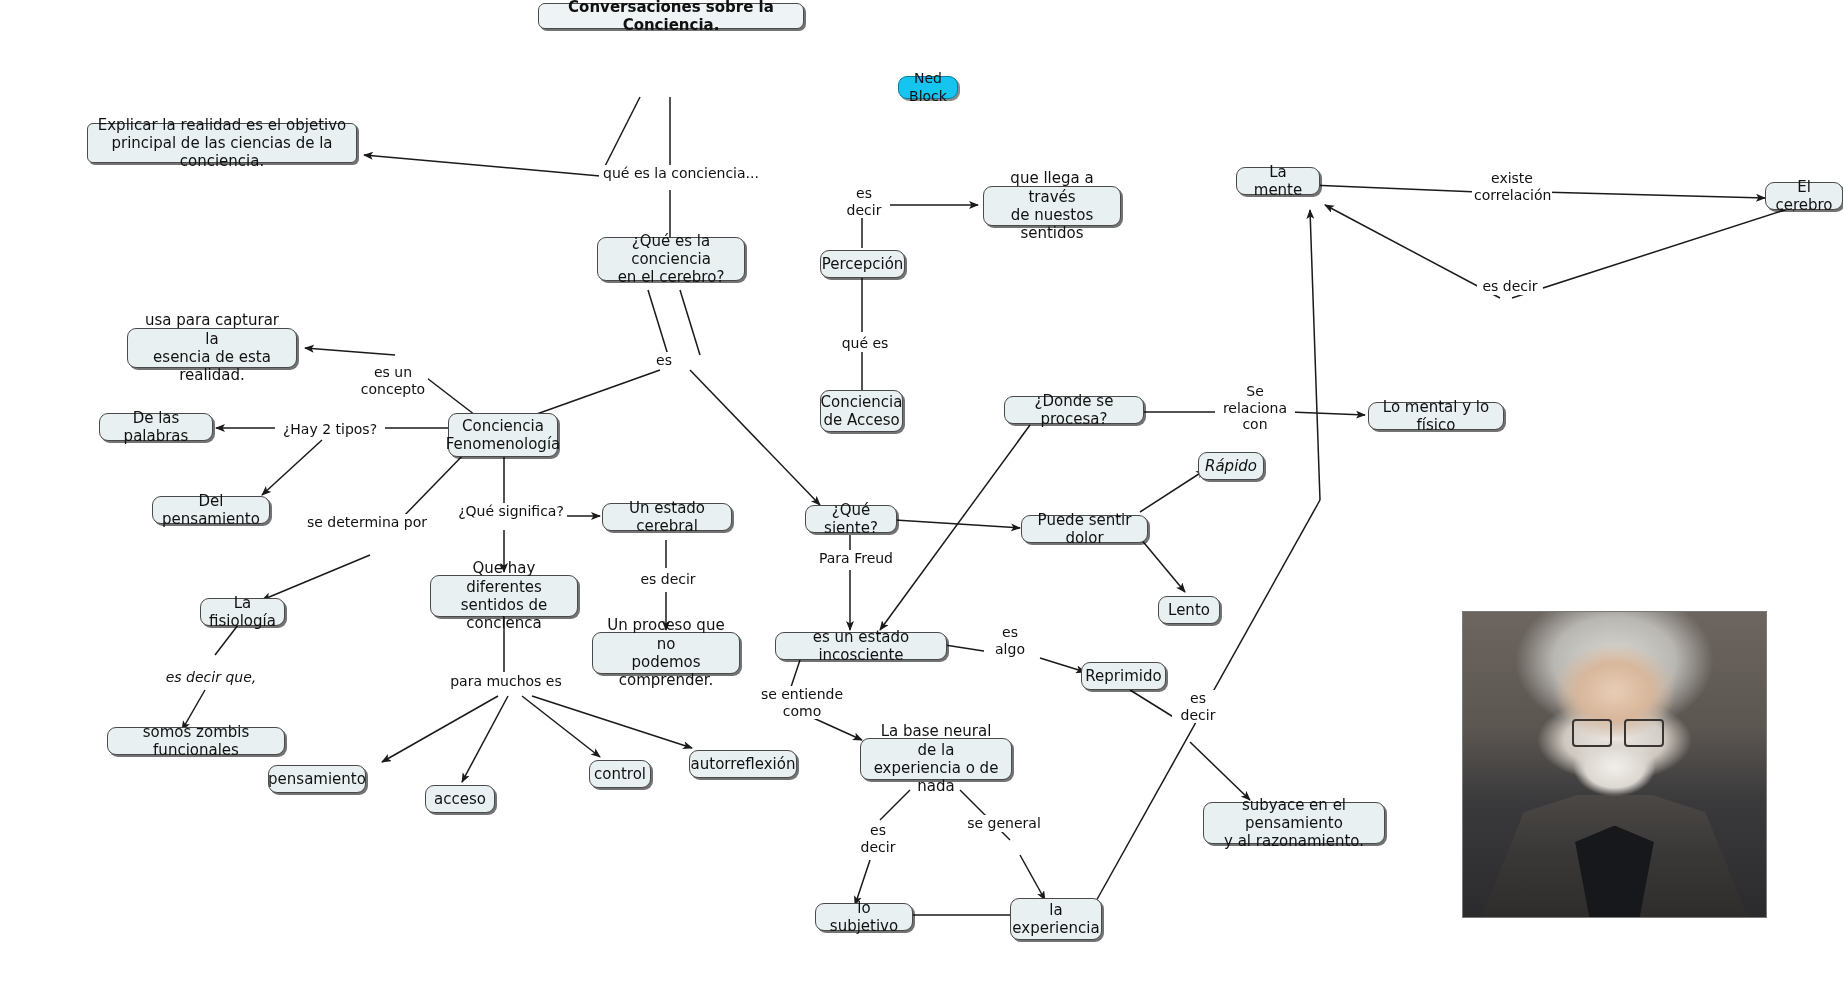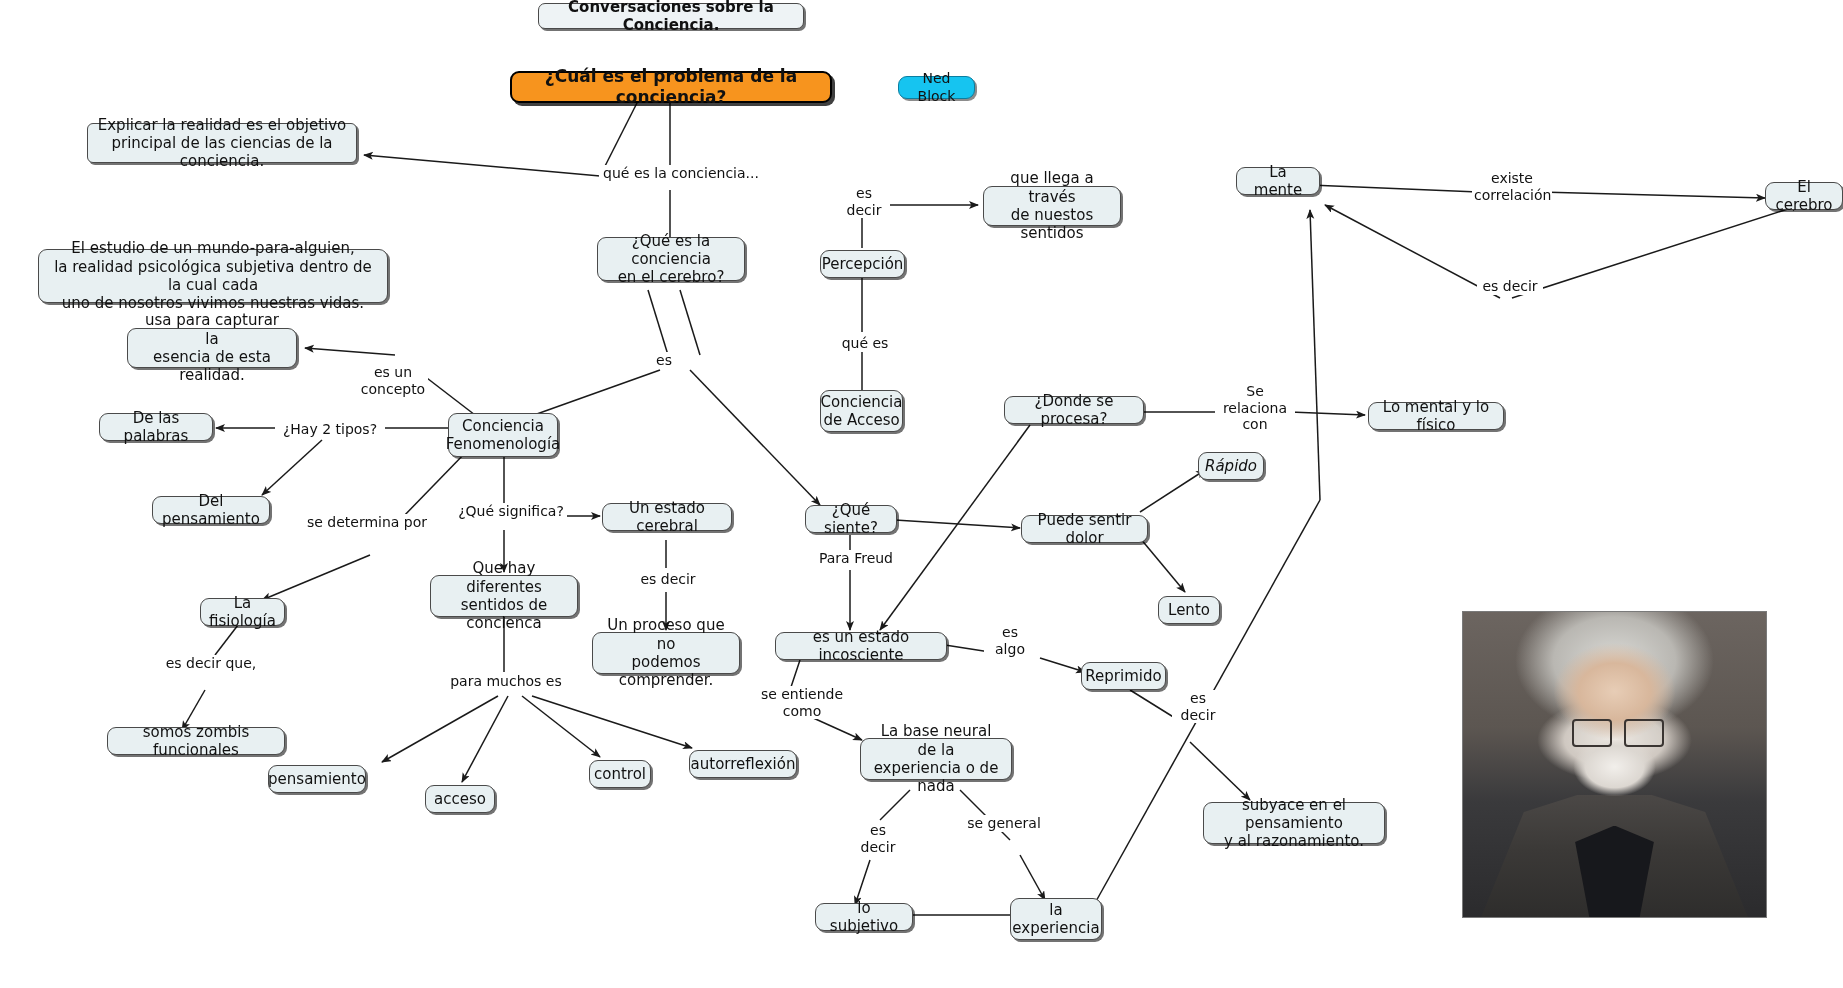--- a/index.html
+++ b/index.html
@@ -219,30 +219,26 @@
       <path d="M 1310 185 L 1478 192"></path>
       <path d="M 1540 192 L 1765 198" marker-end="url(#ah)"></path>
 
       <path d="M 1512 298 L 1800 205" marker-end="url(#ah)"></path>
       <path d="M 1500 298 L 1325 205" marker-end="url(#ah)"></path>
     </g>
   </svg>
 
   <div class="node title" style="left:538px; top:3px; width:266px; height:26px;">Conversaciones sobre la Conciencia.</div>
 
-  <div class="node accent" style="left:510px; top:71px; width:322px; height:32px;">¿Cuál es el problema de la conciencia?</div>
-
-  <div class="node cyan" style="left:898px; top:76px; width:77px; height:23px;">Ned Block</div>
+
+  <div class="node cyan" style="left:898px; top:76px; width:60px; height:23px;">Ned Block</div>
 
   <div class="node" style="left:87px; top:123px; width:270px; height:40px;border-radius:6px;">Explicar la realidad es el objetivo
 principal de las ciencias de la conciencia.</div>
 
-  <div class="node" style="left:38px; top:249px; width:350px; height:54px;">El estudio de un mundo-para-alguien,
-la realidad psicológica subjetiva dentro de la cual cada
-uno de nosotros vivimos nuestras vidas.</div>
 
   <div class="node" style="left:597px; top:237px; width:148px; height:44px;">¿Qué es la conciencia
 en el cerebro?</div>
 
   <div class="node" style="left:820px; top:250px; width:85px; height:28px;">Percepción</div>
 
   <div class="node" style="left:983px; top:186px; width:138px; height:40px;">que llega a través
 de nuestos sentidos</div>
 
   <div class="node" style="left:820px; top:390px; width:83px; height:42px;">Conciencia
@@ -323,21 +319,21 @@
 concepto</div>
 
   <div class="edge-label" style="left:275px; top:421px; width:106px;">¿Hay 2 tipos?</div>
 
   <div class="edge-label" style="left:303px; top:514px; width:124px;">se determina por</div>
 
   <div class="edge-label" style="left:455px; top:503px; width:108px;">¿Qué significa?</div>
 
   <div class="edge-label" style="left:637px; top:571px; width:58px;">es decir</div>
 
-  <div class="edge-label" style="left:163px; top:655px; width:92px;">es decir que,</div>
+  <div class="edge-label" style="left:163px; top:669px; width:92px;font-style:italic;">es decir que,</div>
 
   <div class="edge-label" style="left:445px; top:673px; width:118px;">para muchos es</div>
 
   <div class="edge-label" style="left:812px; top:550px; width:84px;">Para Freud</div>
 
   <div class="edge-label" style="left:1215px; top:383px; width:76px;">Se
 relaciona
 con</div>
 
   <div class="edge-label" style="left:1472px; top:170px; width:76px;">existe

